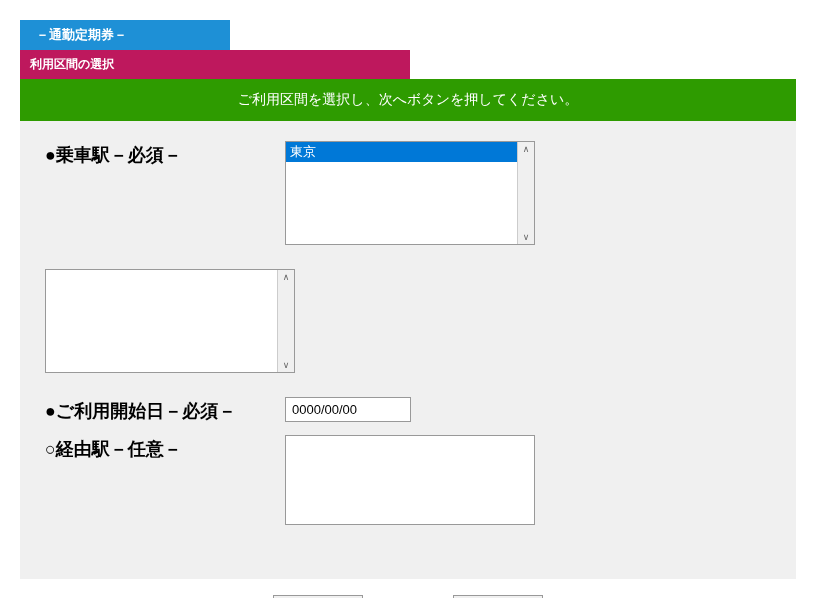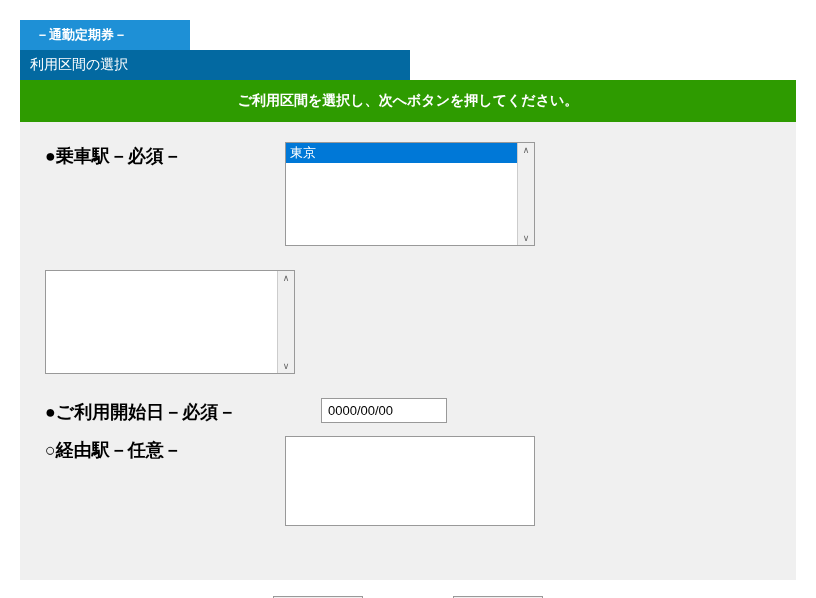--- a/index.html
+++ b/index.html
@@ -14,39 +14,39 @@
       padding: 20px;
     }
     .tab-header {
       display: flex;
     }
     .tab {
       background: #1e90d6;
       color: #fff;
       padding: 6px 16px;
       font-weight: bold;
-      width: 170px;
+      width: 210px;
     }
     .subheader-row {
       display: flex;
     }
     .subheader {
-      background: #0369a1;
+      background: #be185d;
       color: #fff;
       padding: 6px 10px;
-      font-weight: normal;
+      font-weight: bold;
       width: 390px;
-      font-size: 14px;
+      font-size: 12px;
     }
     .instruction-bar {
       background: #2e9b00;
       color: #fff;
       text-align: center;
       padding: 12px 0;
-      font-weight: bold;
+      font-weight: normal;
       font-size: 14px;
       width: 100%;
     }
     .form-area {
       background: #f0f0f0;
       width: 100%;
       padding: 20px 25px 30px 25px;
     }
     .form-row {
       display: flex;
@@ -123,21 +123,21 @@
     .btn {
       width: 90px;
       padding: 5px 0;
       background: #f0f0f0;
       border: 1px solid #999;
       font-family: inherit;
       font-size: 13px;
       cursor: pointer;
       text-align: center;
     }
-    .form-row-tight { margin-bottom: 12px; gap: 36px; }
+    .form-row-tight { margin-bottom: 12px; }
   </style>
 </head>
 <body>
 
 <div class="container">
 
   <div class="tab-header">
     <div class="tab">－通勤定期券－</div>
   </div>
 

